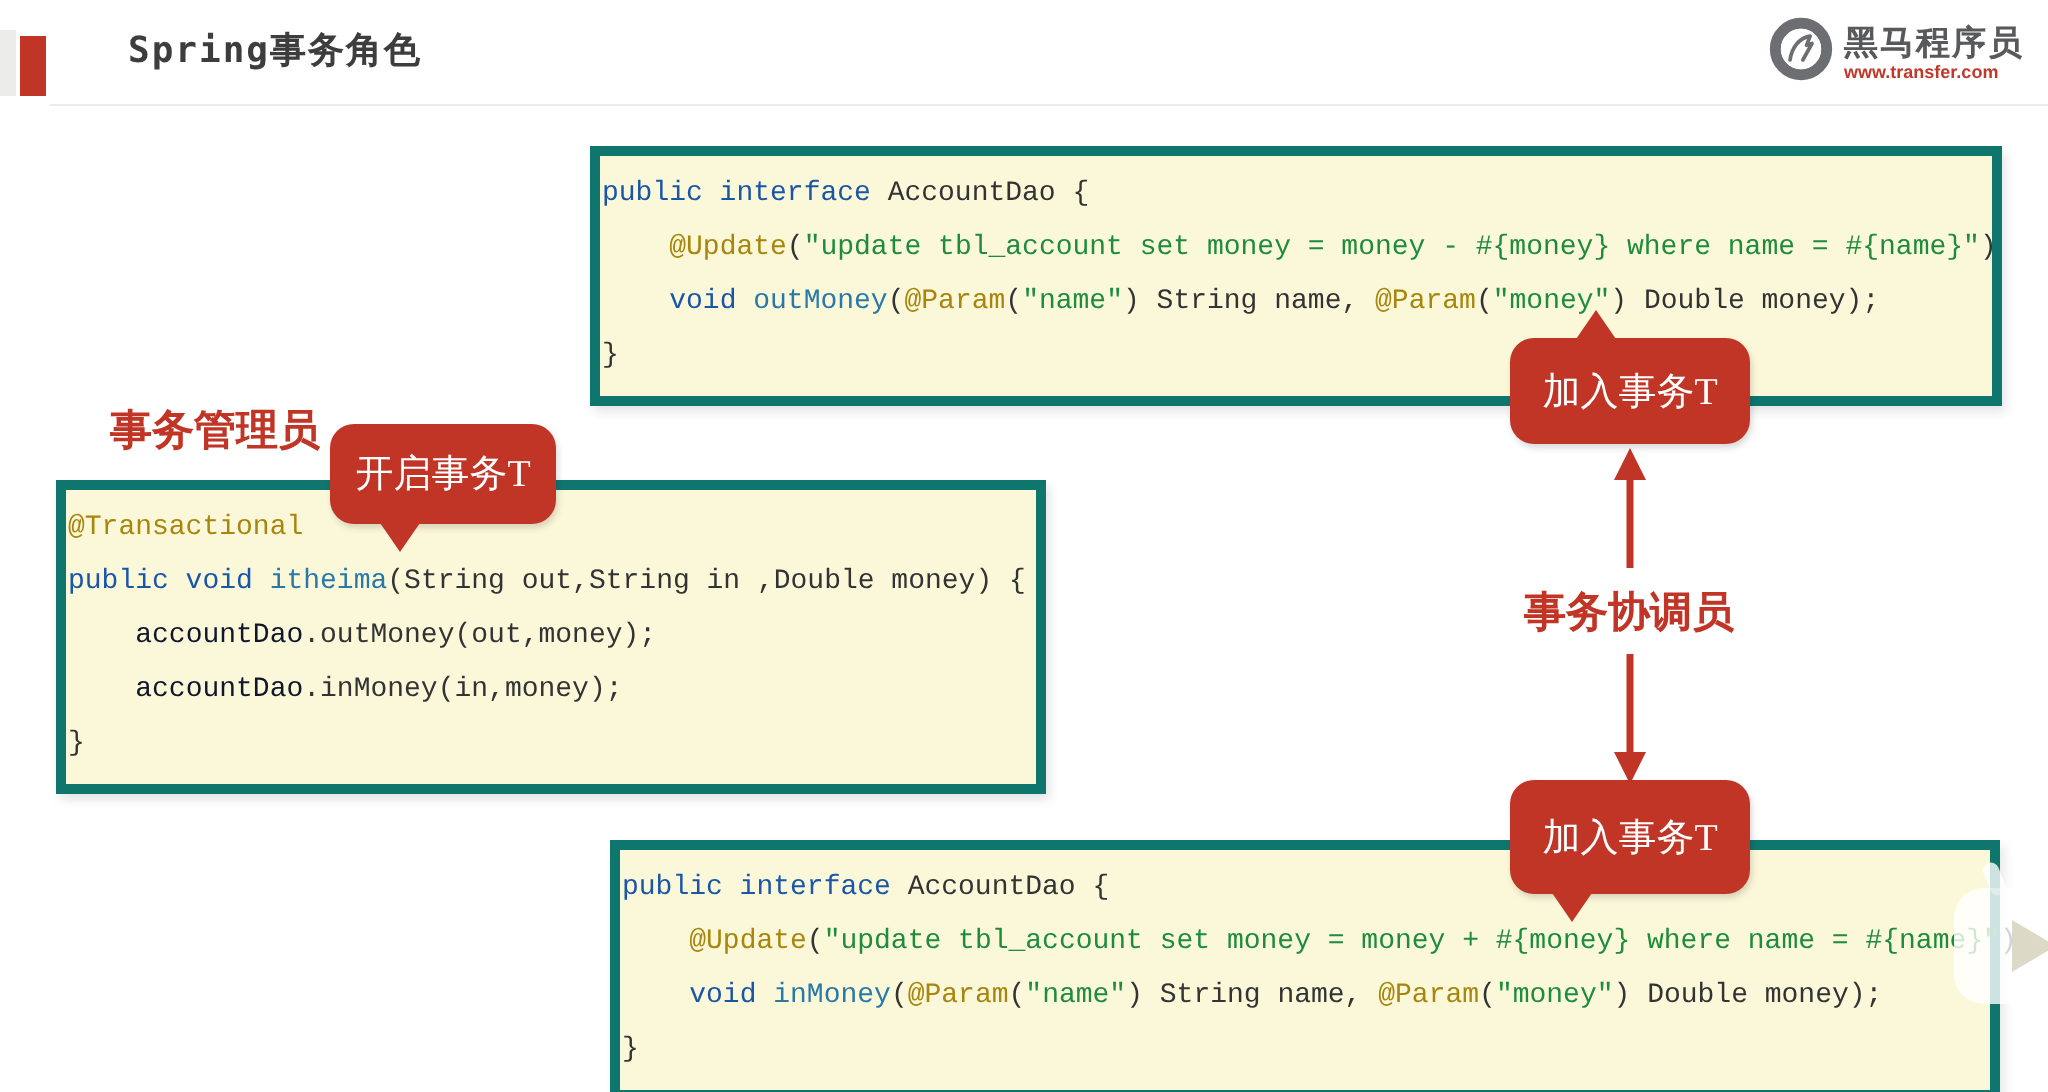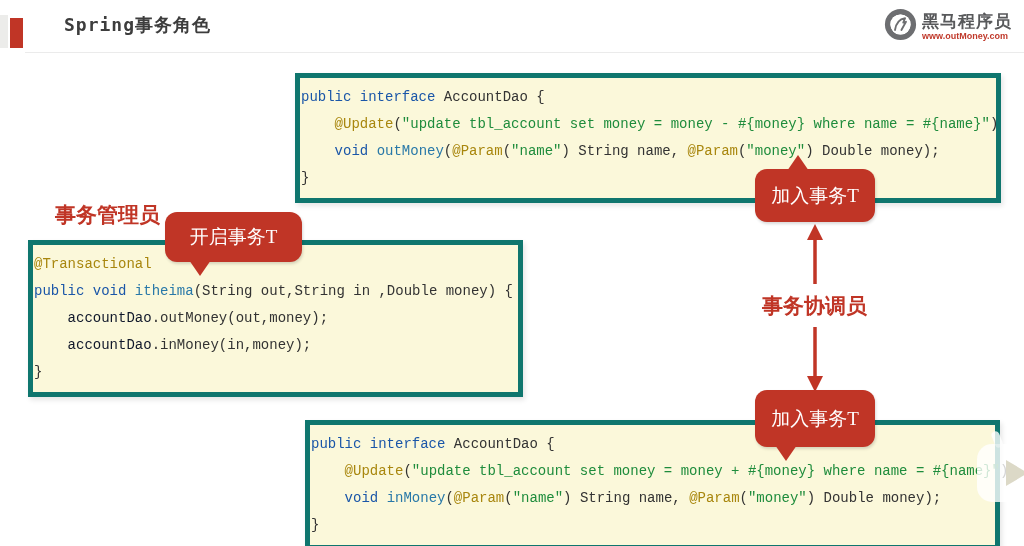--- a/index.html
+++ b/index.html
@@ -31,21 +31,21 @@
   .tok-m{color:#2878a8;}   
   .tok-a{color:#a8860d;}   
   .tok-s{color:#1e8c3c;}   
   .tok-f{color:#0f172a;text-align:center;}   
   .tok-p{color:#333333;}   
 
   
   .badge{position:absolute;background:#c03526;color:#fff;border-radius:12px;
          display:flex;align-items:center;justify-content:center;font-size:19px;
          font-family:Liberation Serif, serif;z-index:5;box-shadow:1px 2px 3px rgba(0,0,0,.15);}
-  #badge-open{left:165px;top:212px;width:137px;height:50px;}
+  #badge-open{left:165px;top:212px;width:113px;height:50px;}
   #badge-join-top{left:755px;top:169px;width:120px;height:53px;}
   #badge-join-bottom{left:755px;top:390px;width:120px;height:57px;}
   .tail{position:absolute;width:0;height:0;}
   .tail-down{border-left:11px solid transparent;border-right:11px solid transparent;
              border-top:16px solid #c03526;bottom:-14px;}
   .tail-up{border-left:11px solid transparent;border-right:11px solid transparent;
            border-bottom:16px solid #c03526;top:-14px;}
 
   
   .role-label{position:absolute;color:#c03526;font-weight:bold;font-size:21px;
@@ -70,21 +70,21 @@
   <div id="logo">
     <span>
       <svg width="33" height="33" viewBox="0 0 36 36">
         <circle cx="18" cy="18" r="14" fill="none" stroke="#6d6e71" stroke-width="6"></circle>
         <circle cx="18" cy="18" r="11" fill="#ffffff"></circle>
         <path d="M12 24 C13 17 17 12 23 11 L21 16 L24 15 L19 24" fill="none" stroke="#6d6e71" stroke-width="2" stroke-linecap="round" stroke-linejoin="round"></path>
       </svg>
     </span>
     <span class="logo-text">
       <span class="brand">黑马程序员</span>
-      <span class="site">www.outMoney.com</span>
+      <span class="site">www.transfer.com</span>
     </span>
   </div>
 
   <div id="block-dao-out" class="code-block">
       <div class="code-line"><span class="tok-k">public interface</span><span class="tok-p"> AccountDao {</span></div>
       <div class="code-line"><span class="tok-p">    </span><span class="tok-a">@Update</span><span class="tok-p">(</span><span class="tok-s">"update tbl_account set money = money - #{money} where name = #{name}"</span><span class="tok-p">)</span></div>
       <div class="code-line"><span class="tok-p">    </span><span class="tok-k">void</span><span class="tok-p"> </span><span class="tok-m">outMoney</span><span class="tok-p">(</span><span class="tok-a">@Param</span><span class="tok-p">(</span><span class="tok-s">"name"</span><span class="tok-p">) String name, </span><span class="tok-a">@Param</span><span class="tok-p">(</span><span class="tok-s">"money"</span><span class="tok-p">) Double money);</span></div>
       <div class="code-line"><span class="tok-p">}</span></div>
     </div>
   <div id="block-service" class="code-block">

